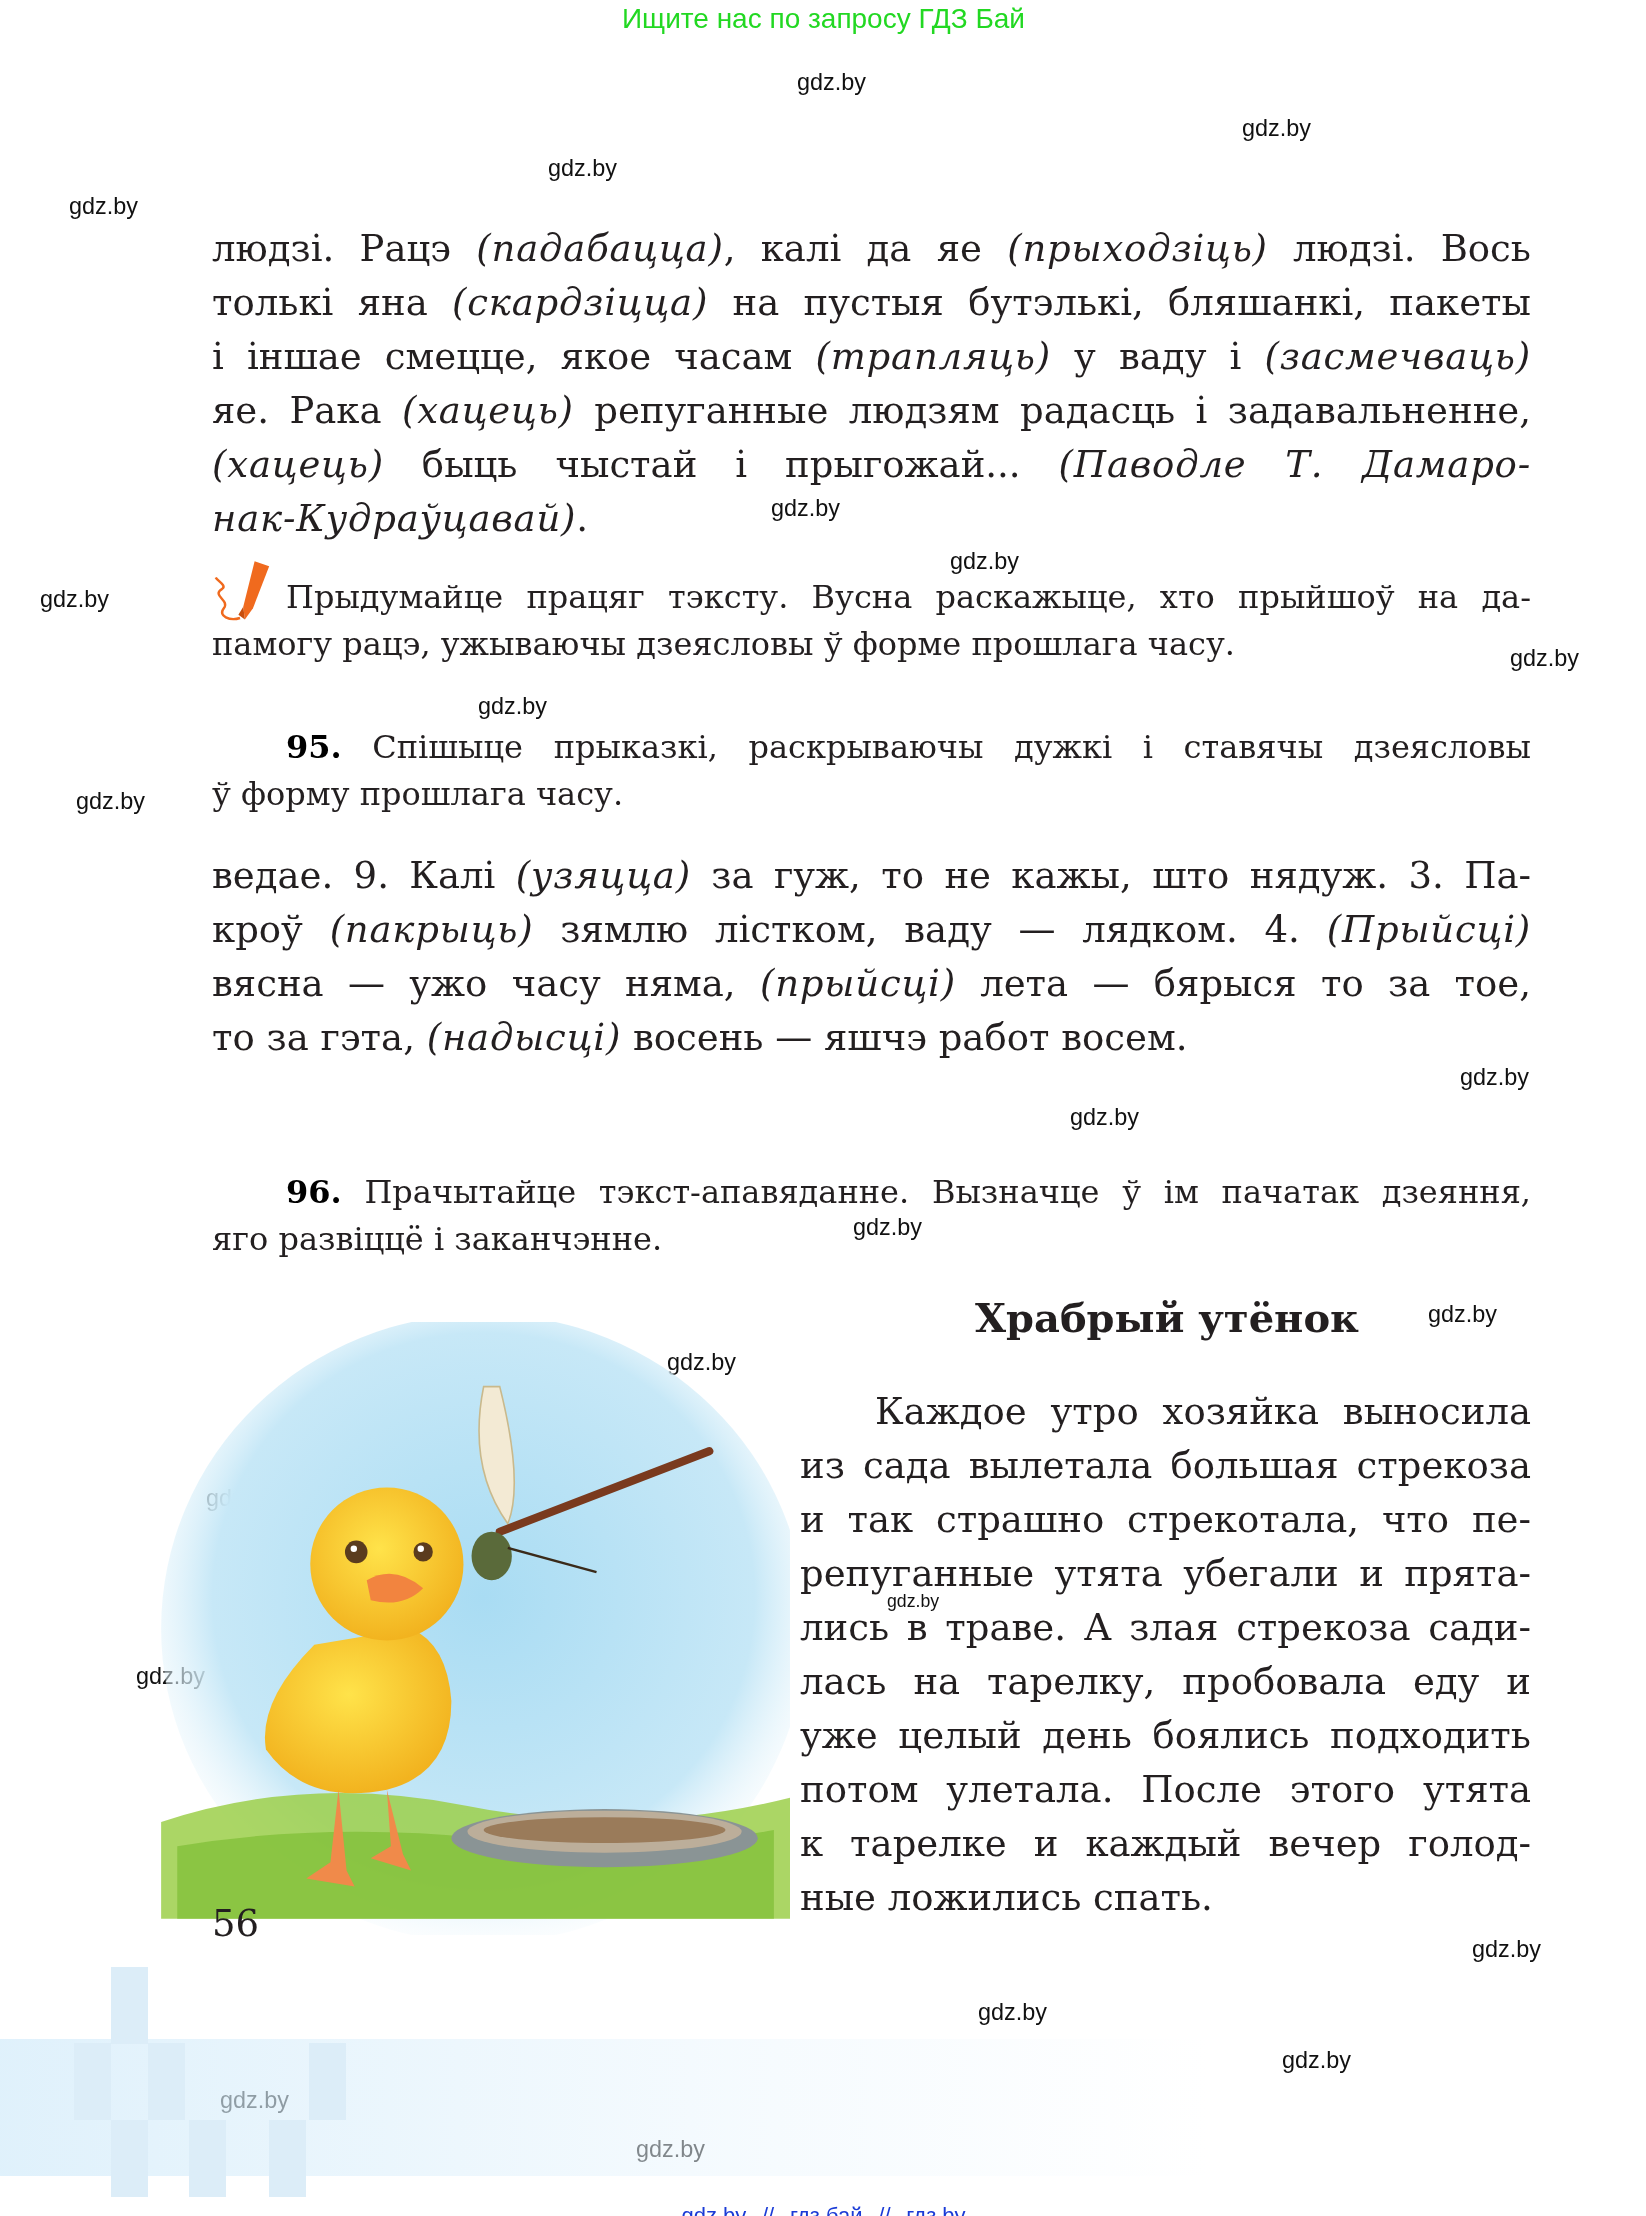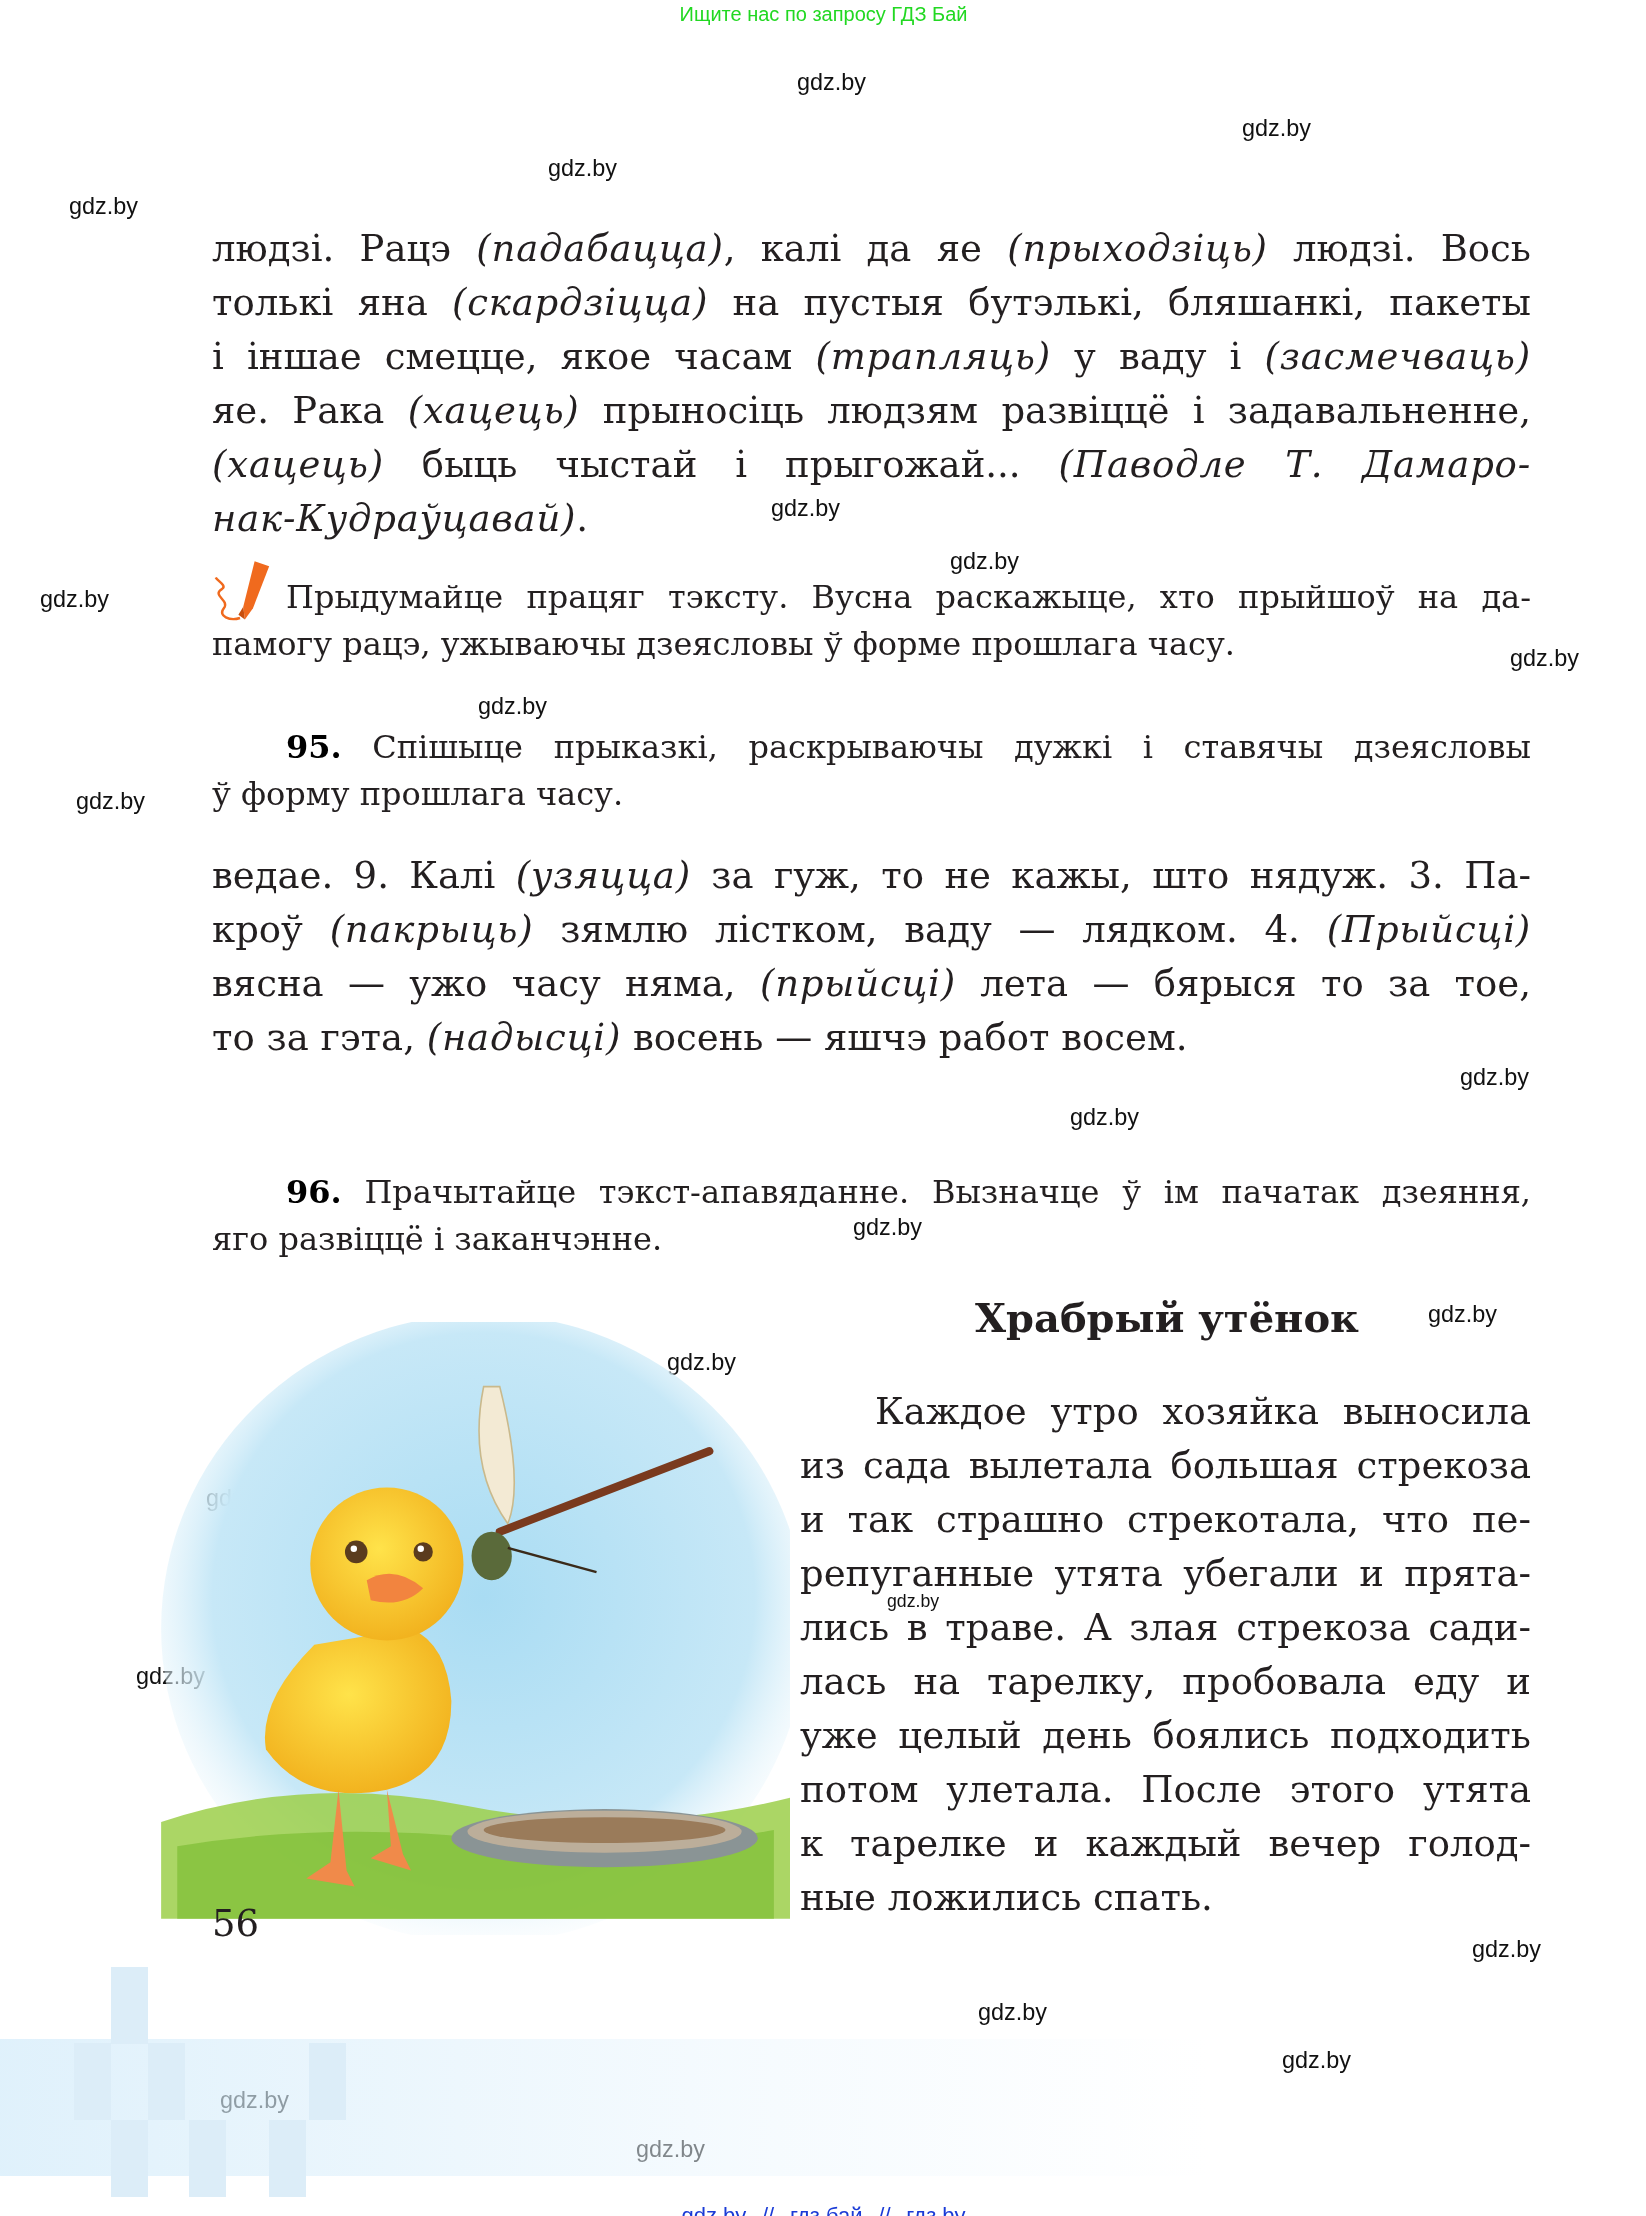--- a/index.html
+++ b/index.html
@@ -1,19 +1,19 @@
 <!DOCTYPE html>
 <html style="font-size:13px"><head>
 <meta charset="utf-8">
 <style>
   html, body { margin:0; padding:0; }
   body { width:1647px; height:2216px; position:relative; background:#ffffff; overflow:hidden;
          font-family:"DejaVu Serif", "Liberation Serif", serif; color:#231f20; }
   .top-banner { position:absolute; top:3.2px; left:0; width:100%; text-align:center;
-         font-family:"Liberation Sans", sans-serif; font-size:20px; color:#22d822; }
+         font-family:"Liberation Sans", sans-serif; font-size:28px; color:#22d822; }
   .wm { position:absolute; font-family:"Liberation Sans", sans-serif; font-size:23.4px; color:#111; white-space:nowrap; }
   .wm.small { font-size:17.7px; }
   .para { position:absolute; font-size:37px; line-height:54px; text-align:justify; }
   .para .line { display:block; white-space:nowrap; text-align-last:justify; height:54px; }
   .para .line.last { text-align-last:left; }
   .para i { font-style:italic; letter-spacing:0.8px; }
   .task { position:absolute; font-size:32px; line-height:47px; }
   .task .line { display:block; white-space:nowrap; text-align-last:justify; height:47px; }
   .task .line.last { text-align-last:left; }
   .ex-num { color:#000000; font-weight:bold; }
@@ -60,21 +60,21 @@
   <span class="wm" style="left:978px;top:1999px">gdz.by</span>
   <span class="wm" style="left:1282px;top:2047px">gdz.by</span>
   <span class="wm" style="left:220px;top:2087px">gdz.by</span>
   <span class="wm" style="left:636px;top:2136px">gdz.by</span>
 </div>
 
 <div class="para" style="left:212px;top:222px;width:1319px;">
   <span class="line"><span>людзі. Рацэ </span><i>(падабацца)</i><span>, калі да яе </span><i>(прыходзіць)</i><span> людзі. Вось</span></span>
   <span class="line"><span>толькі яна </span><i>(скардзіцца)</i><span> на пустыя бутэлькі, бляшанкі, пакеты</span></span>
   <span class="line"><span>і іншае смецце, якое часам </span><i>(трапляць)</i><span> у ваду і </span><i>(засмечваць)</i></span>
-  <span class="line"><span>яе. Рака </span><i>(хацець)</i><span> прыносіць людзям развіццё і задавальненне,</span></span>
+  <span class="line"><span>яе. Рака </span><i>(хацець)</i><span> репуганные людзям радасць і задавальненне,</span></span>
   <span class="line"><i>(хацець)</i><span> быць чыстай і прыгожай... </span><i>(Паводле Т. Дамаро-</i></span>
   <span class="line last"><i>нак-Кудраўцавай)</i><span>.</span></span>
 </div>
 
 <svg class="pencil" viewBox="0 0 100 90">
   <path d="M60 4 L78 10 L58 62 L48 76 L46 60 Z" fill="#f06a1e"></path>
   <path d="M46 60 L48 76 L40 70 Z" fill="#c84f0e"></path>
   <path d="M42 74 C30 78 14 72 22 62 C30 52 6 46 20 38 C26 34 14 28 12 24" fill="none" stroke="#f06a1e" stroke-width="3"></path>
 </svg>
 <div class="task" style="left:286px;top:574px;width:1245px;">

